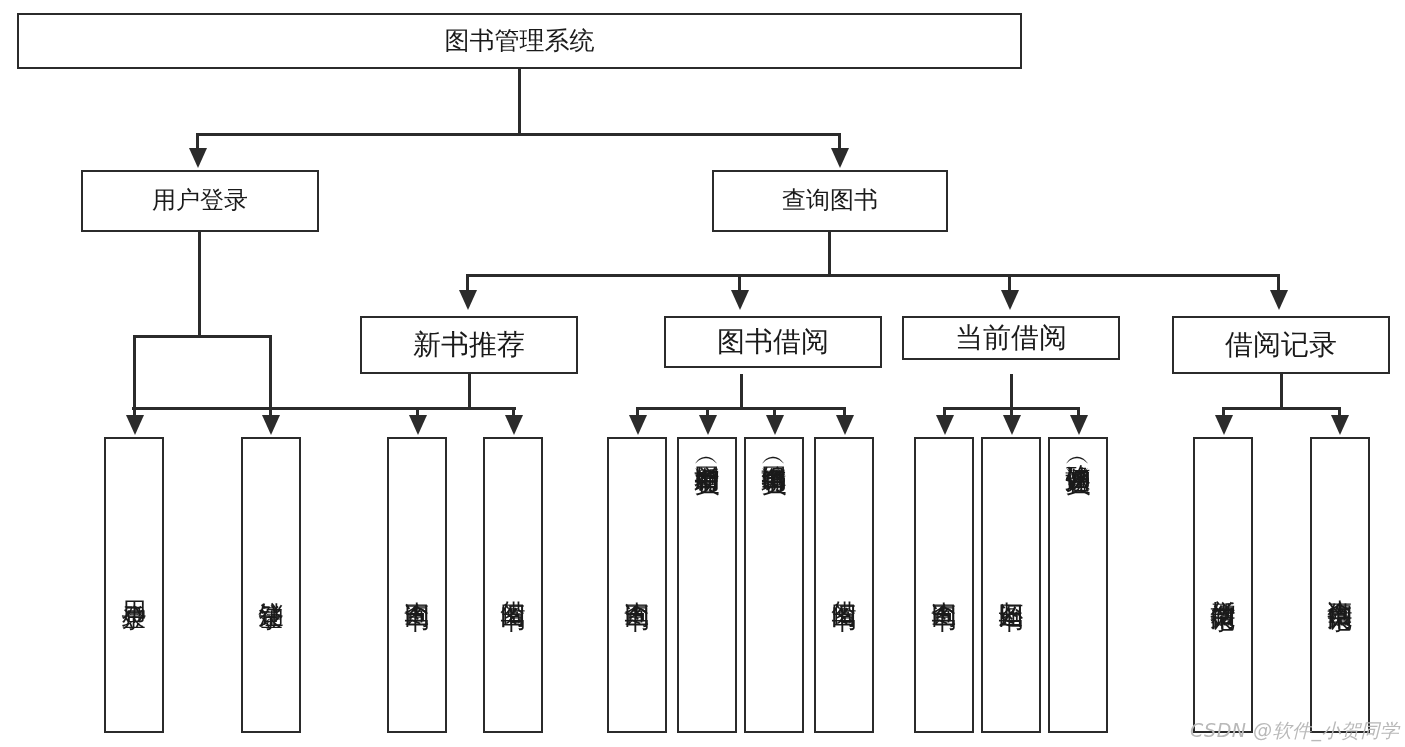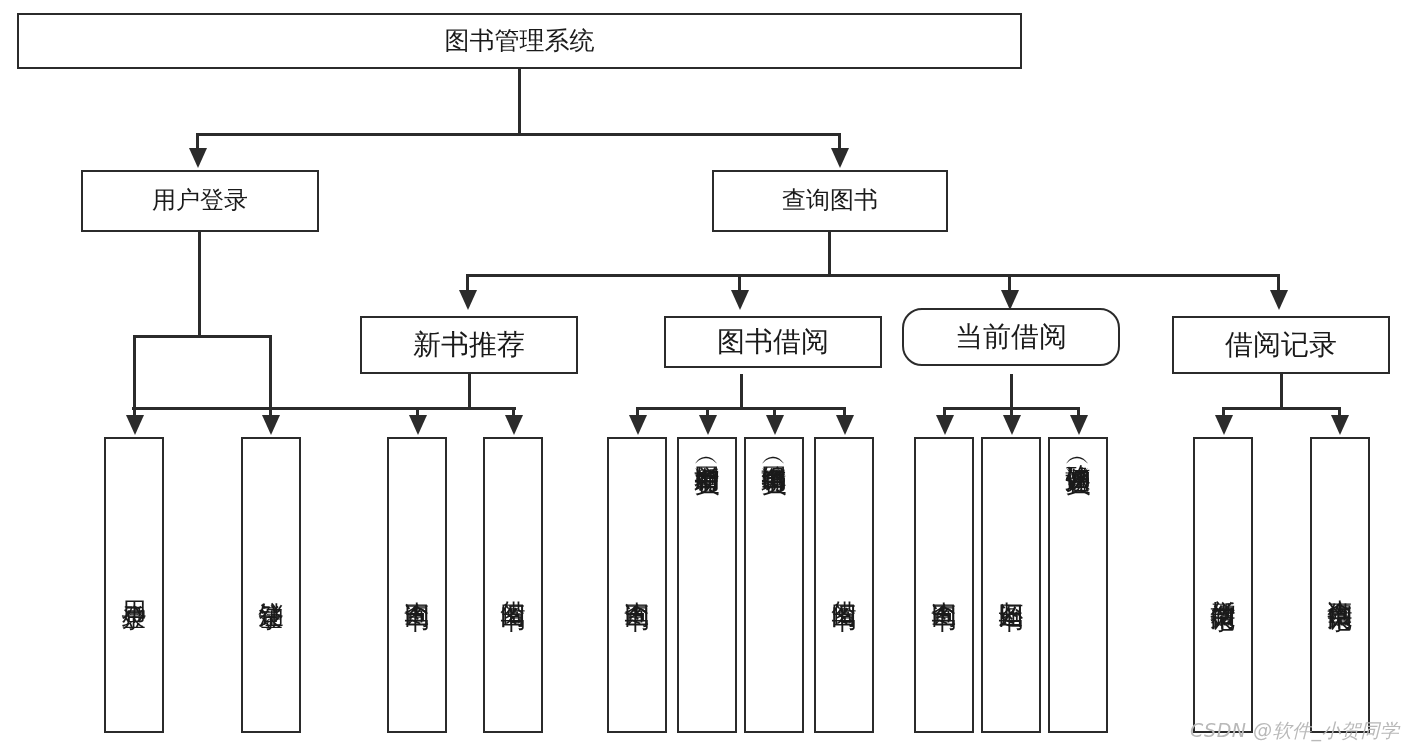--- a/index.html
+++ b/index.html
@@ -126,21 +126,21 @@
   <div class="arrow" style="left:1270px;top:290px;"></div>
 
   <div class="box lvl3" style="left:360px;top:316px;width:218px;height:58px;">
     <span>新书推荐</span>
   </div>
 
   <div class="box lvl3" style="left:632px;top:316px;width:218px;height:52px;margin-left:32px;">
     <span>图书借阅</span>
   </div>
 
-  <div class="box lvl3" style="left:902px;top:308px;width:218px;height:58px;border-radius:20px;">
+  <div class="box lvl3" style="left:902px;top:316px;width:218px;height:44px;">
     <span>当前借阅</span>
   </div>
 
   <div class="box lvl3" style="left:1172px;top:316px;width:218px;height:58px;">
     <span>借阅记录</span>
   </div>
 
   <div class="vline" style="left:468px;top:374px;height:35px;"></div>
   <div class="hline" style="left:132px;top:407px;width:384px;"></div>
   <div class="vline" style="left:416px;top:407px;height:10px;"></div>

